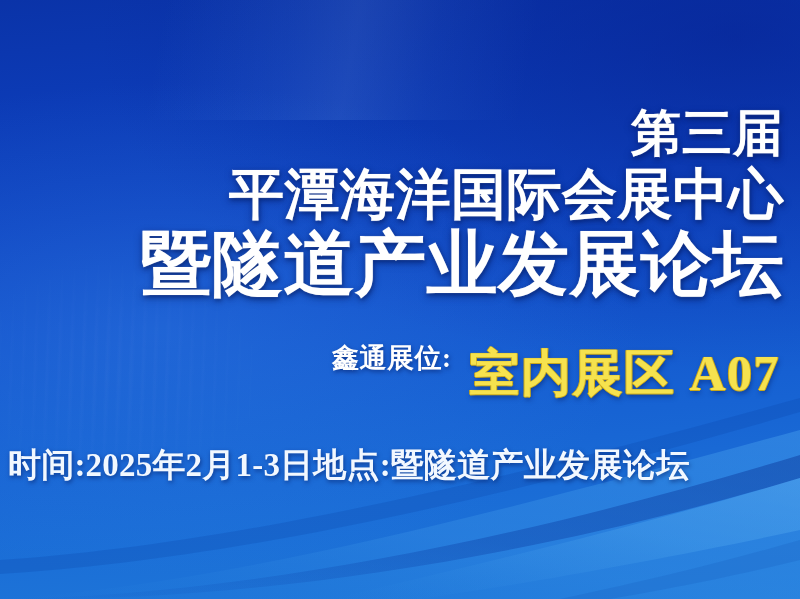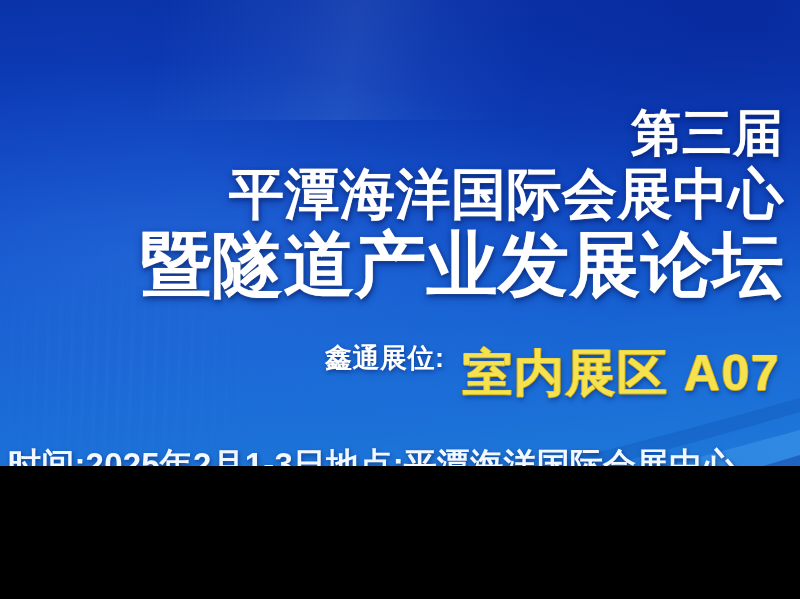--- a/index.html
+++ b/index.html
@@ -3,23 +3,23 @@
 <meta charset="utf-8">
 <style>
   html, body {
     margin: 0;
     padding: 0;
     background: #000;
   }
   #poster {
     position: relative;
     width: 800px;
-    height: 466px;
+    height: 599px;
     overflow: hidden;
-    font-family: Liberation Sans, sans-serif;
+    font-family: Liberation Serif, serif;
     background: #a16207;
     -webkit-font-smoothing: antialiased;
   }
 
   
   .bg-base {
     position: absolute;
     inset: 0;
     background:
       linear-gradient(175deg,
@@ -188,16 +188,16 @@
     <div class="title-line l3">暨隧道产业发展论坛</div>
   </div>
 
   <div class="booth-row">
     <span class="booth-label">鑫通展位:</span>
     <span class="booth-value">室内展区 A07</span>
   </div>
 
   <div class="info-line">
     <span class="info-seg">时间:2025年2月1-3日</span>
-    <span class="info-seg">地点:平潭海洋国际会展中心</span>
+    <span class="info-seg">地点:暨隧道产业发展论坛</span>
   </div>
 
 </div>
 
 </body></html>

